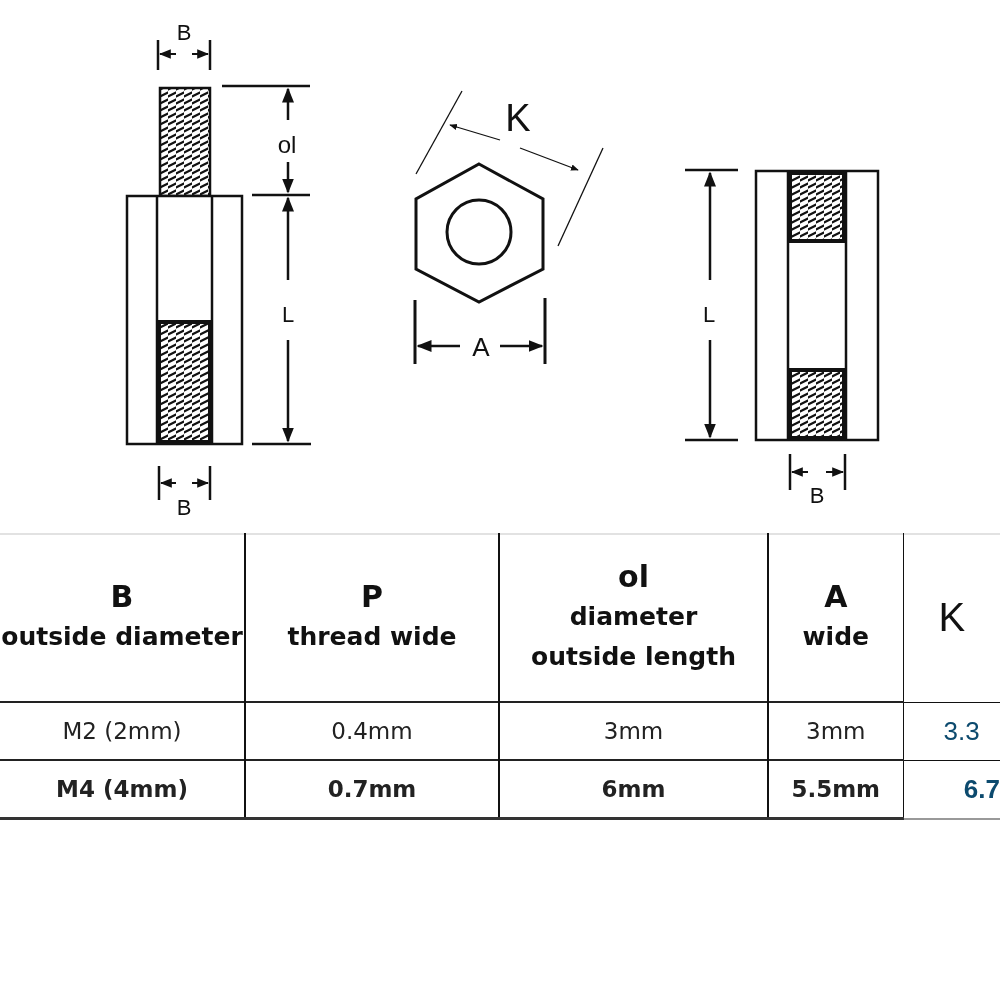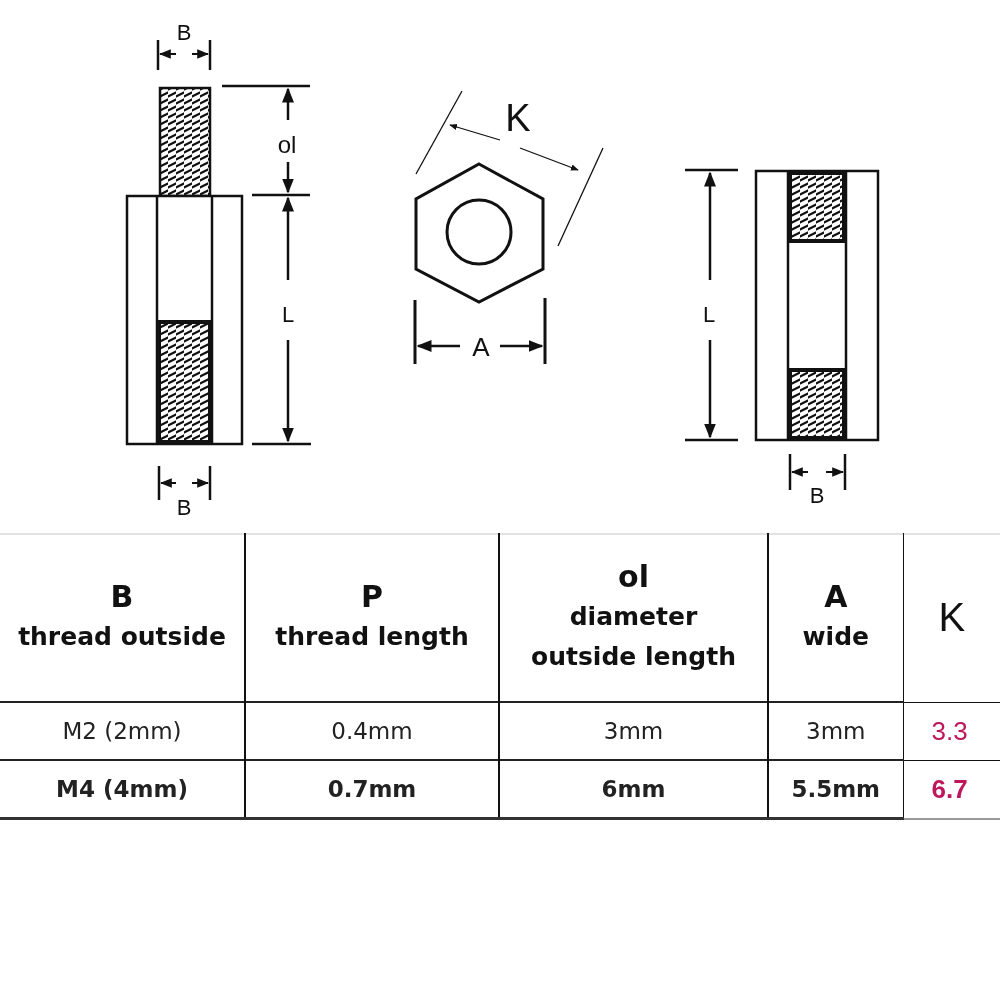--- a/index.html
+++ b/index.html
@@ -11,27 +11,27 @@
 
   #spec-table { position: absolute; left: 0; top: 533px; width: 1000px; }
   .tbl-topline { position: absolute; left: 0; top: 533px; width: 1000px; height: 2px; background: #e2e2e2; }
   table { border-collapse: collapse; width: 1000px; table-layout: fixed; }
   td, th { text-align: center; vertical-align: middle; padding: 0; }
   th { height: 168px; font-family: "DejaVu Sans", sans-serif; font-weight: bold; }
   th .sym { display: block; font-size: 30px; line-height: 40px; }
   th .desc { display: block; font-size: 25px; line-height: 40px; font-weight: bold; }
   th.k-head { font-weight: normal; font-family: "Liberation Sans", sans-serif; font-size: 40px; }
   td { height: 56px; font-family: "DejaVu Sans", sans-serif; font-size: 23px; color: #222; }
-  td.k-cell { font-family: "Liberation Sans", sans-serif; font-size: 26px; color: #be185d; text-align: left; padding-left: 28px; }
+  td.k-cell { font-family: "Liberation Sans", sans-serif; font-size: 26px; color: #0c4a6e; text-align: left; padding-left: 40px; }
   .b-r { border-right: 2px solid #111; }
   .b-r-thin { border-right: 1.5px solid #111; }
   tbody tr td { border-top: 2px solid #222; }
   tbody tr:last-child td { border-bottom: 3px solid #333; font-weight: bold; }
   tbody tr td.k-cell { border-top: 1.5px solid #111; border-bottom: none; }
-  tbody tr:last-child td.k-cell { border-bottom: 2px solid #999; }
+  tbody tr:last-child td.k-cell { border-bottom: 2px solid #999; text-align: right; }
 </style>
 </head>
 <body>
 
 <div id="drawing">
   <svg width="1000" height="530" viewBox="0 0 1000 530" xmlns="http://www.w3.org/2000/svg">
     <defs>
       <marker id="arr" viewBox="0 0 10 10" refX="9" refY="5" markerWidth="6" markerHeight="6" orient="auto-start-reverse">
         <path d="M0,1 L10,5 L0,9 z" fill="#111"></path>
       </marker>
@@ -123,25 +123,25 @@
       <col style="width:245px">
         <col style="width:254px">
         <col style="width:269px">
         <col style="width:135px">
         <col style="width:97px">
     </colgroup>
     <thead>
       <tr>
         <th class="b-r">
           <span class="sym">B</span>
-          <span class="desc">thread outside</span>
+          <span class="desc">outside diameter</span>
         </th>
         <th class="b-r">
           <span class="sym">P</span>
-          <span class="desc">thread length</span>
+          <span class="desc">thread wide</span>
         </th>
         <th class="b-r">
           <span class="sym">ol</span>
           <span class="desc">diameter</span>
           <span class="desc">outside length</span>
         </th>
         <th class="b-r-thin">
           <span class="sym">A</span>
           <span class="desc">wide</span>
         </th>

